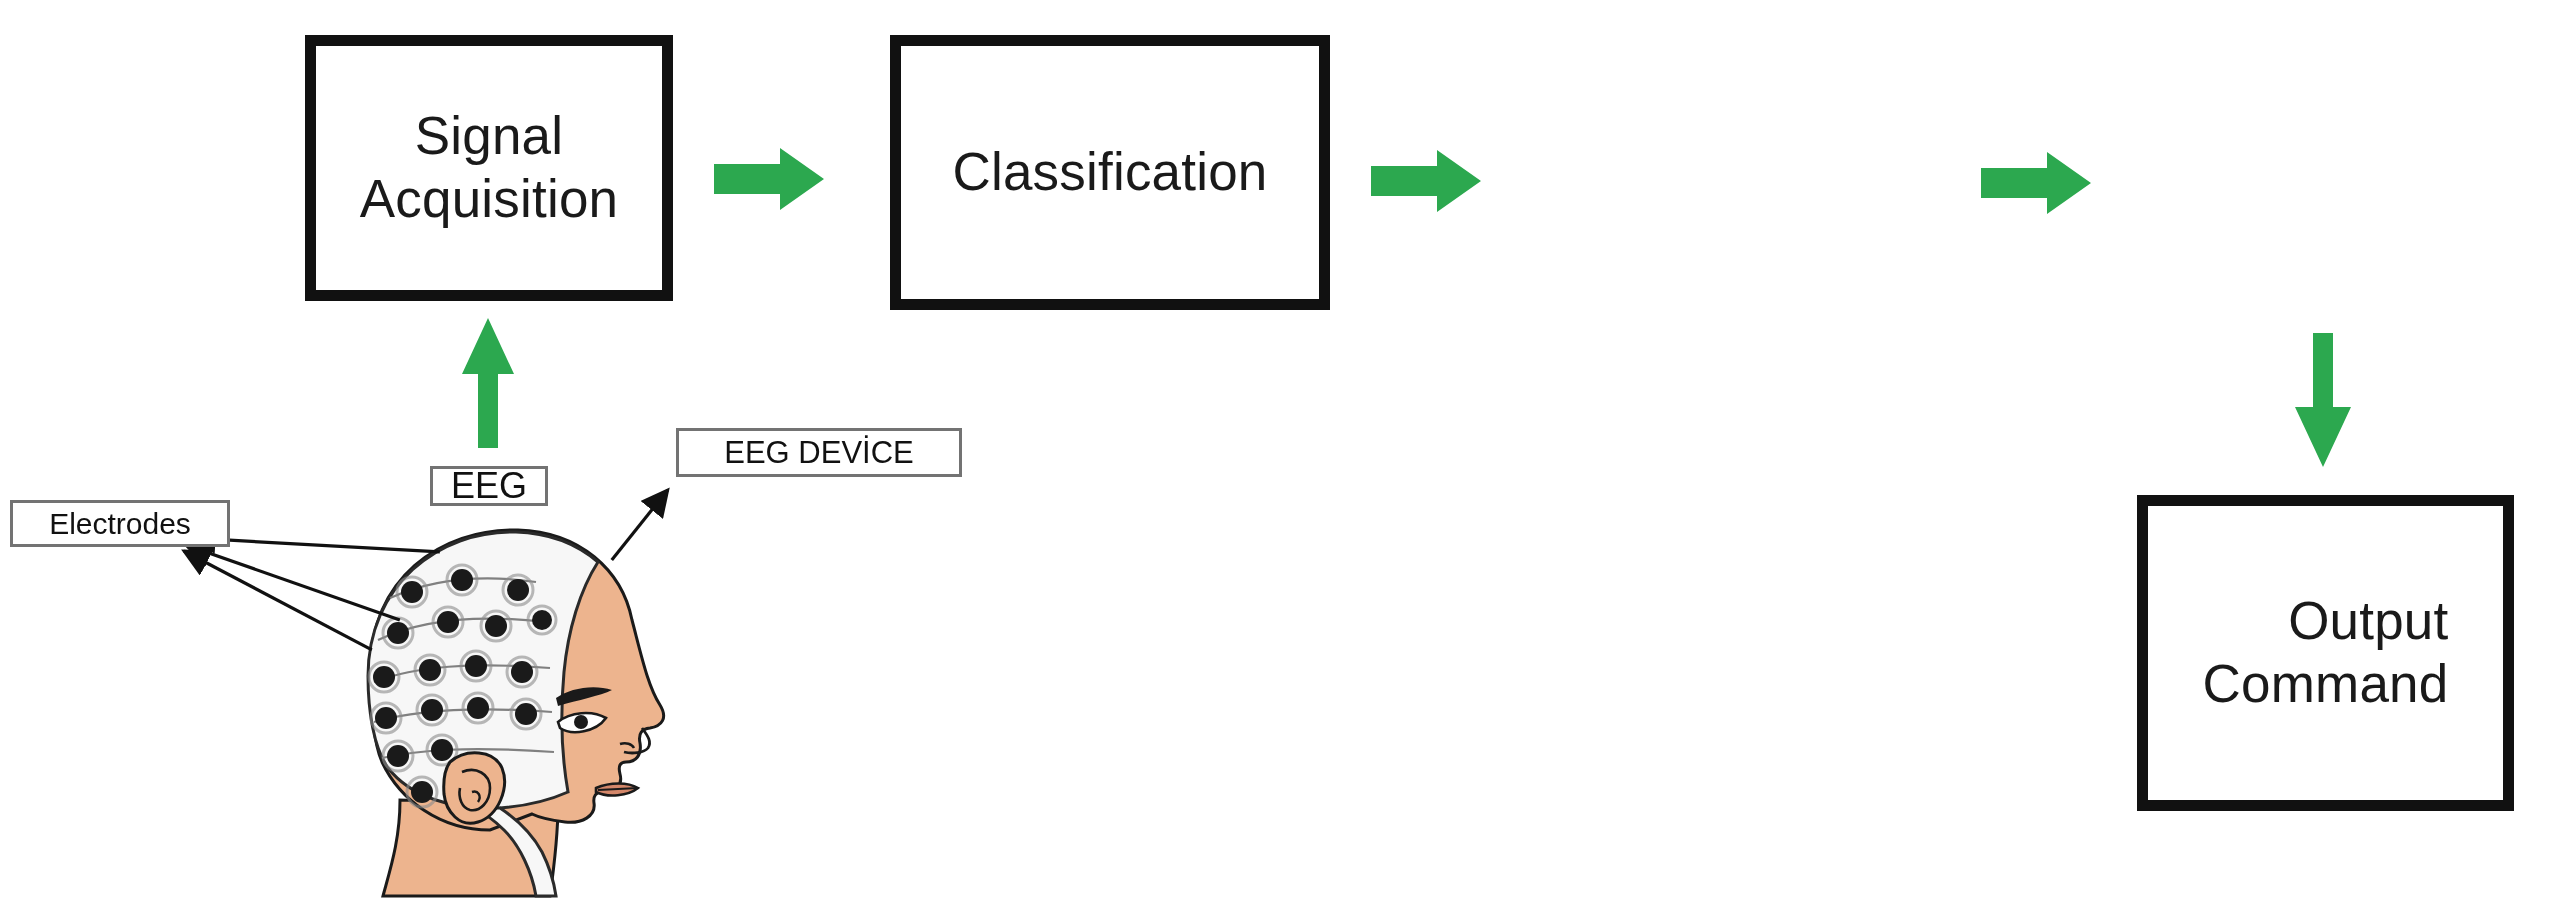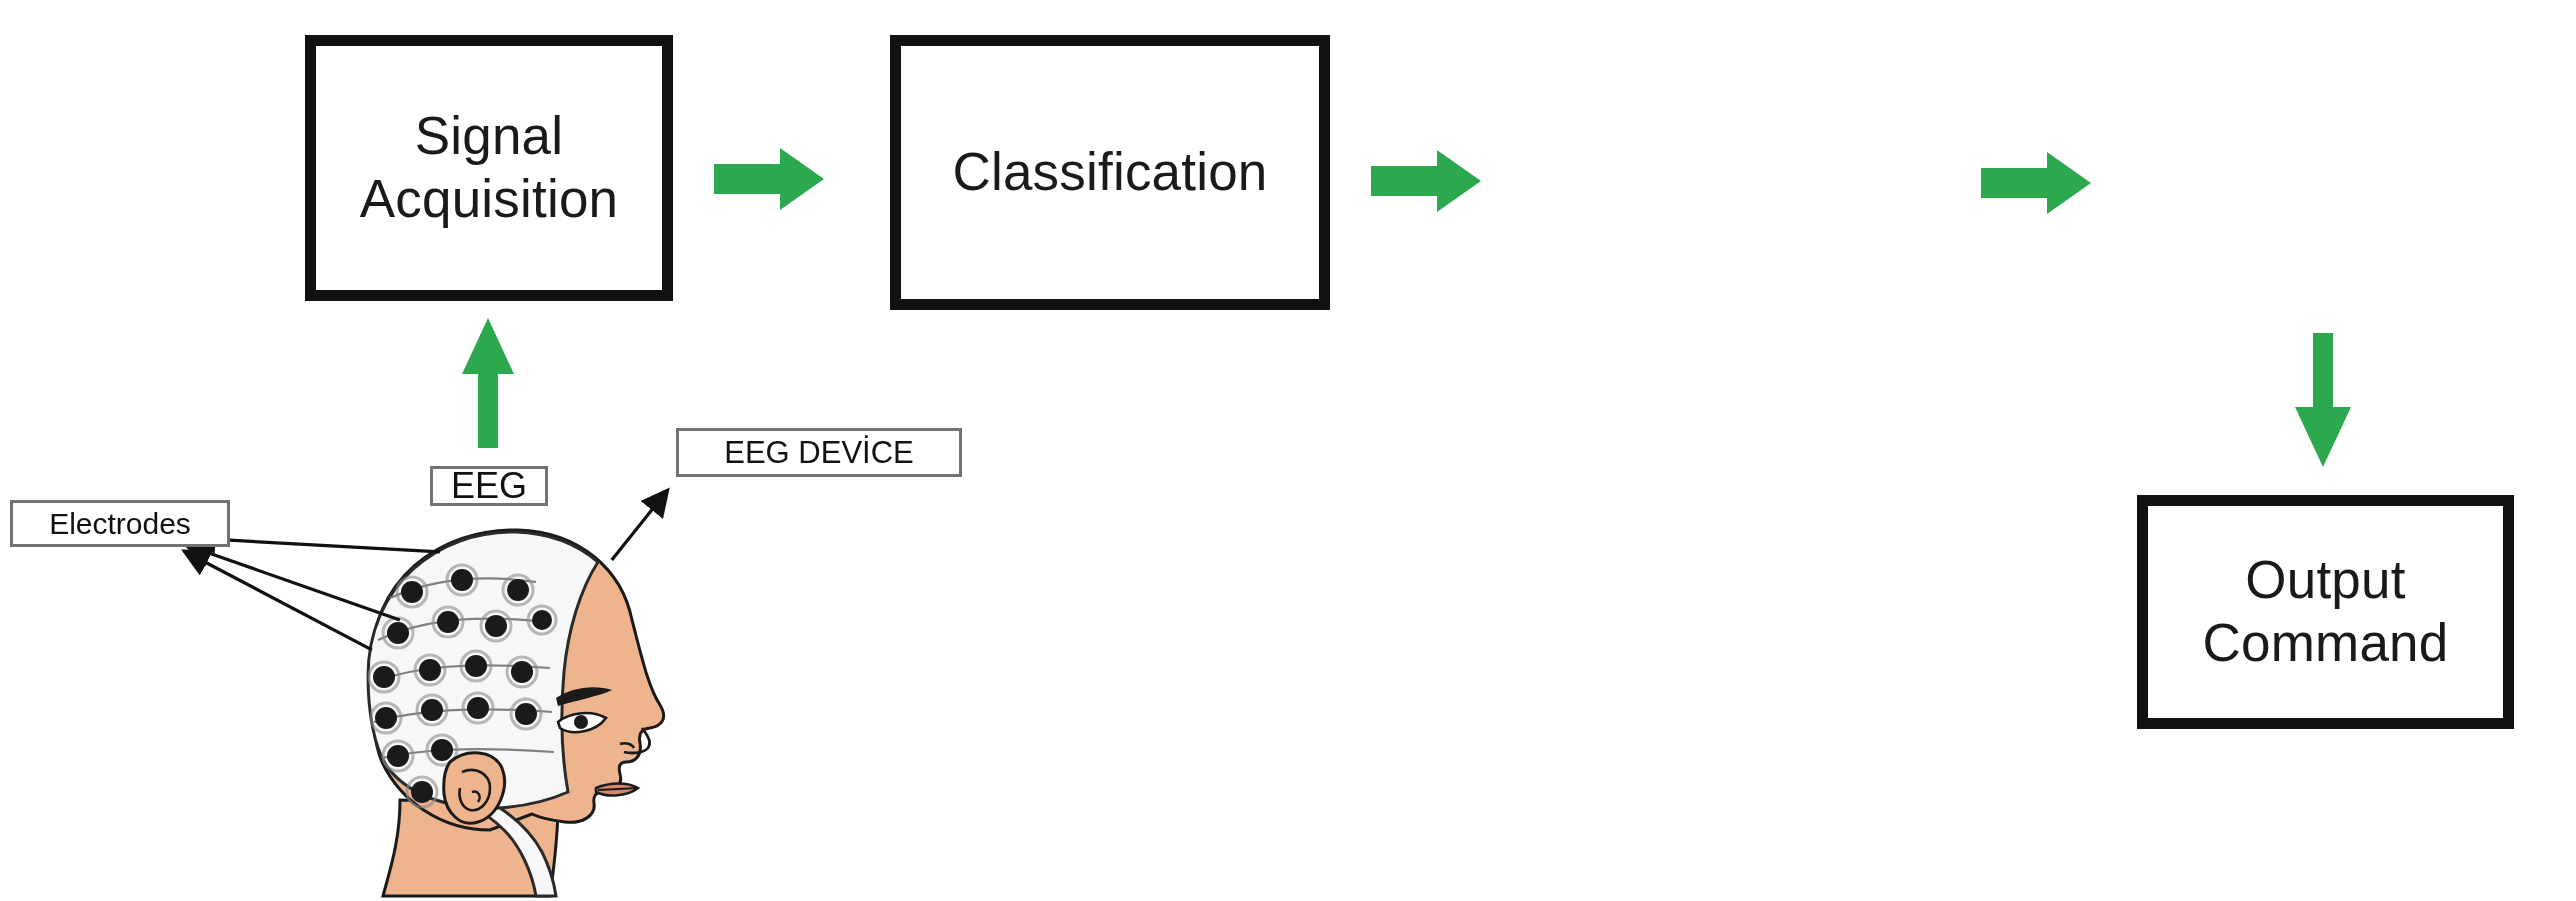--- a/index.html
+++ b/index.html
@@ -35,21 +35,21 @@
     color: #1a1a1a;
     letter-spacing: 0.2px;
     white-space: pre-line;
     font-weight: 400;
   }
 
   #box-signal-acquisition { left: 305px;  top: 35px;  width: 368px; height: 266px; }
   #box-preprocessing      { left: 890px;  top: 35px;  width: 440px; height: 275px; }
   #box-feature-extraction { left: 1536px; top: 38px;  width: 400px; height: 272px; }
   #box-classification     { left: 2119px; top: 40px;  width: 422px; height: 268px; }
-  #box-output-command     { left: 2137px; top: 495px; width: 377px; height: 234px; }
+  #box-output-command     { left: 2137px; top: 495px; width: 377px; height: 316px; text-align: right; }
 
   
   .arrow {
     position: absolute;
   }
   .arrow svg { display: block; width: 100%; height: 100%; }
 
   #arrow-1 { left: 714px;  top: 148px; width: 110px; height: 62px; }
   #arrow-2 { left: 1371px; top: 150px; width: 110px; height: 62px; }
   #arrow-3 { left: 1981px; top: 152px; width: 110px; height: 62px; }

